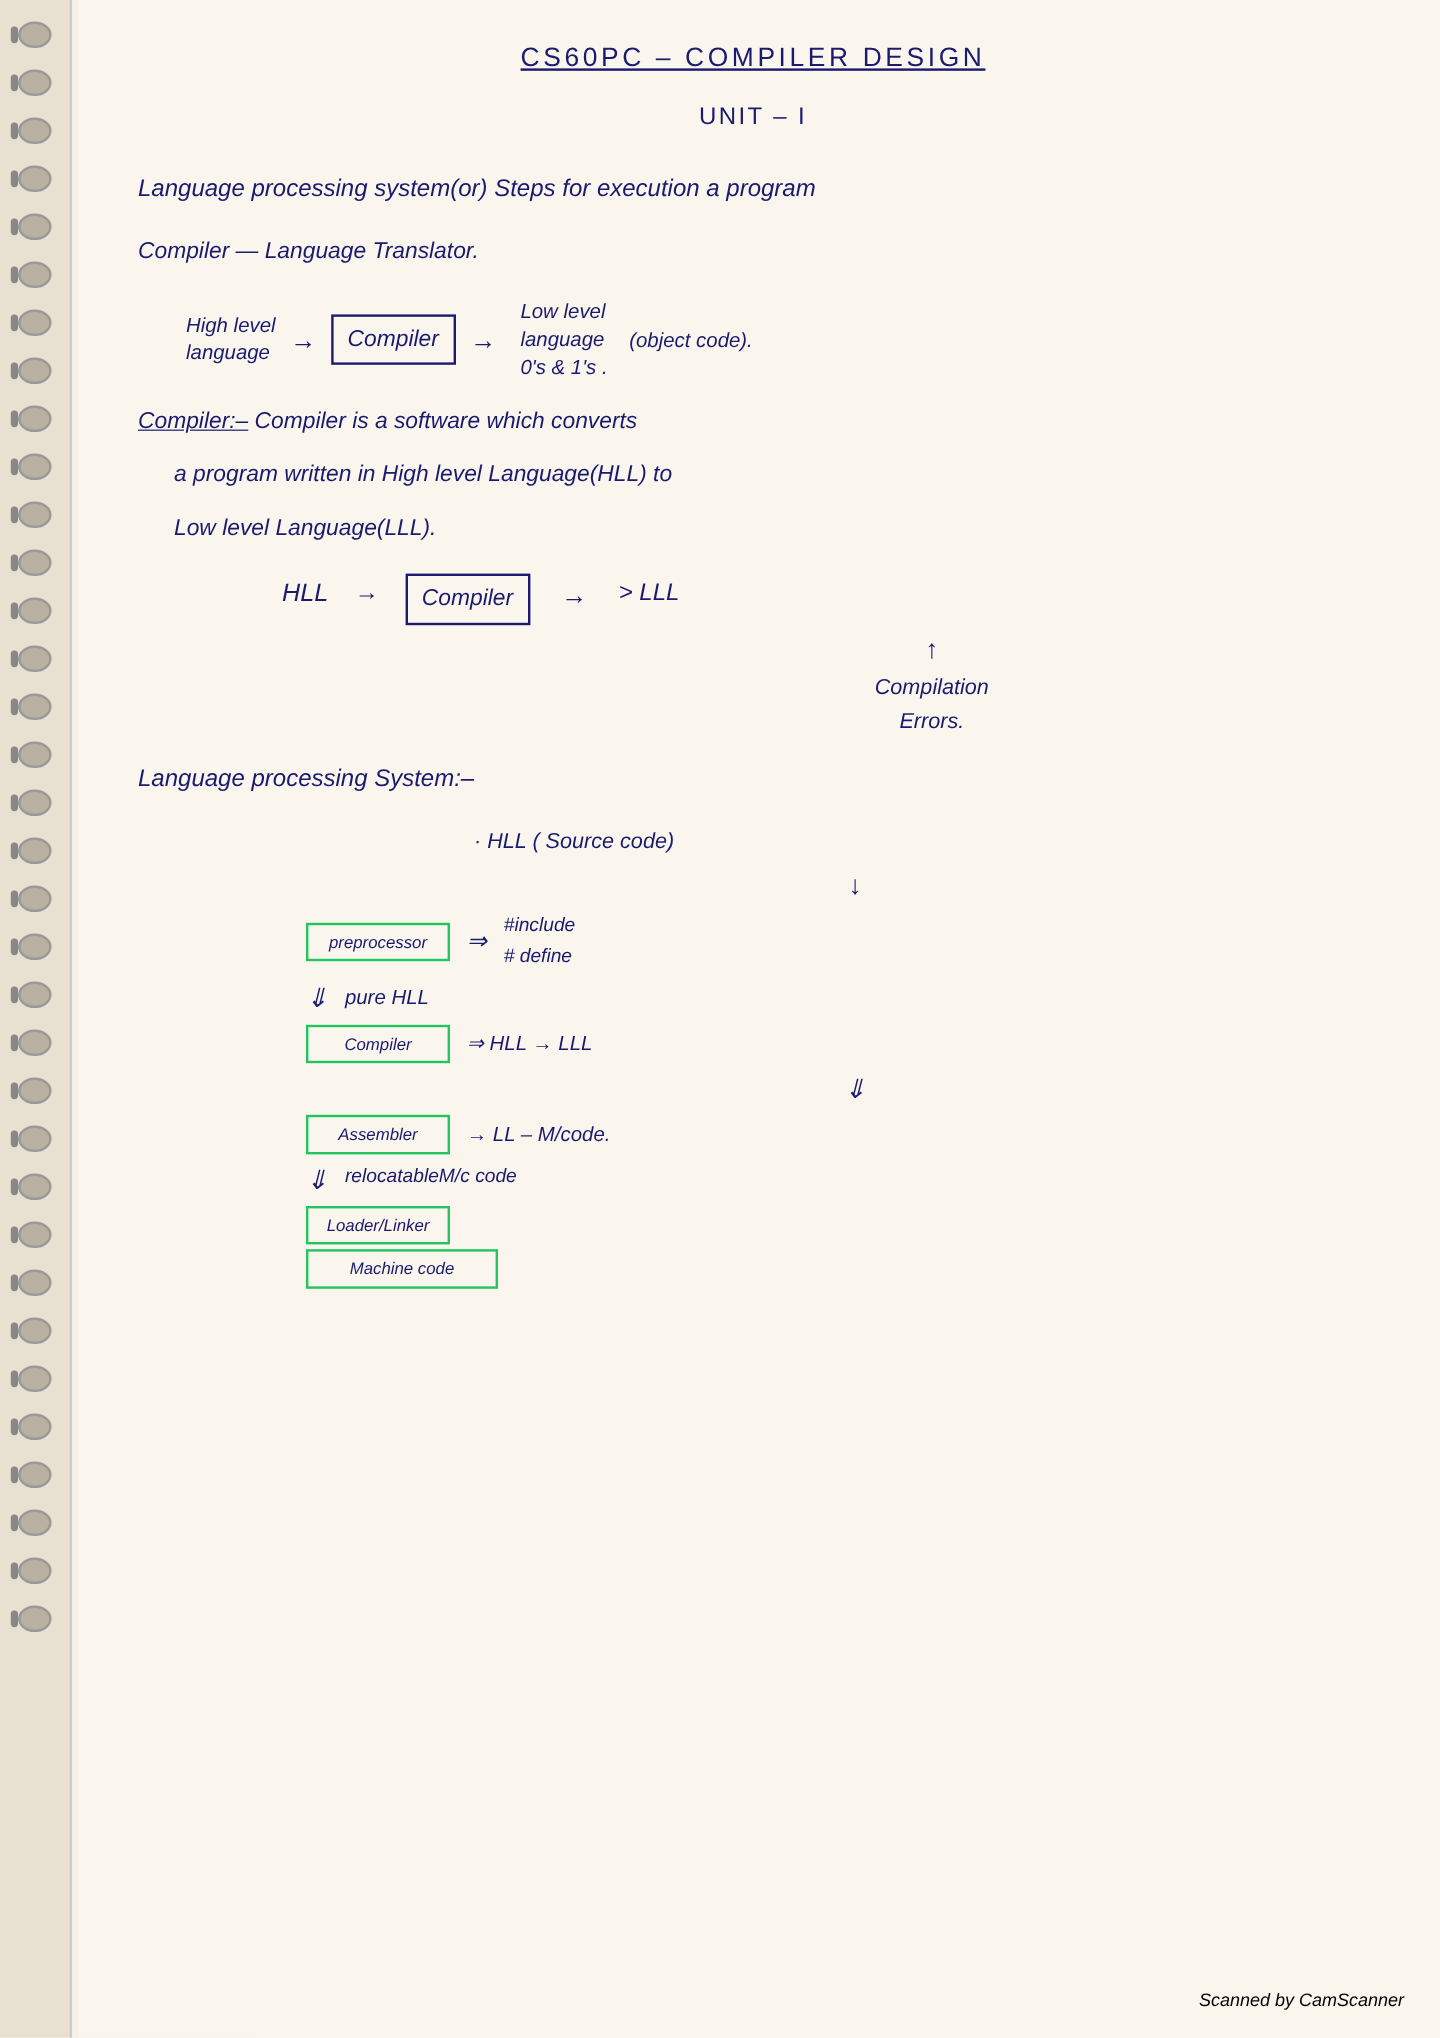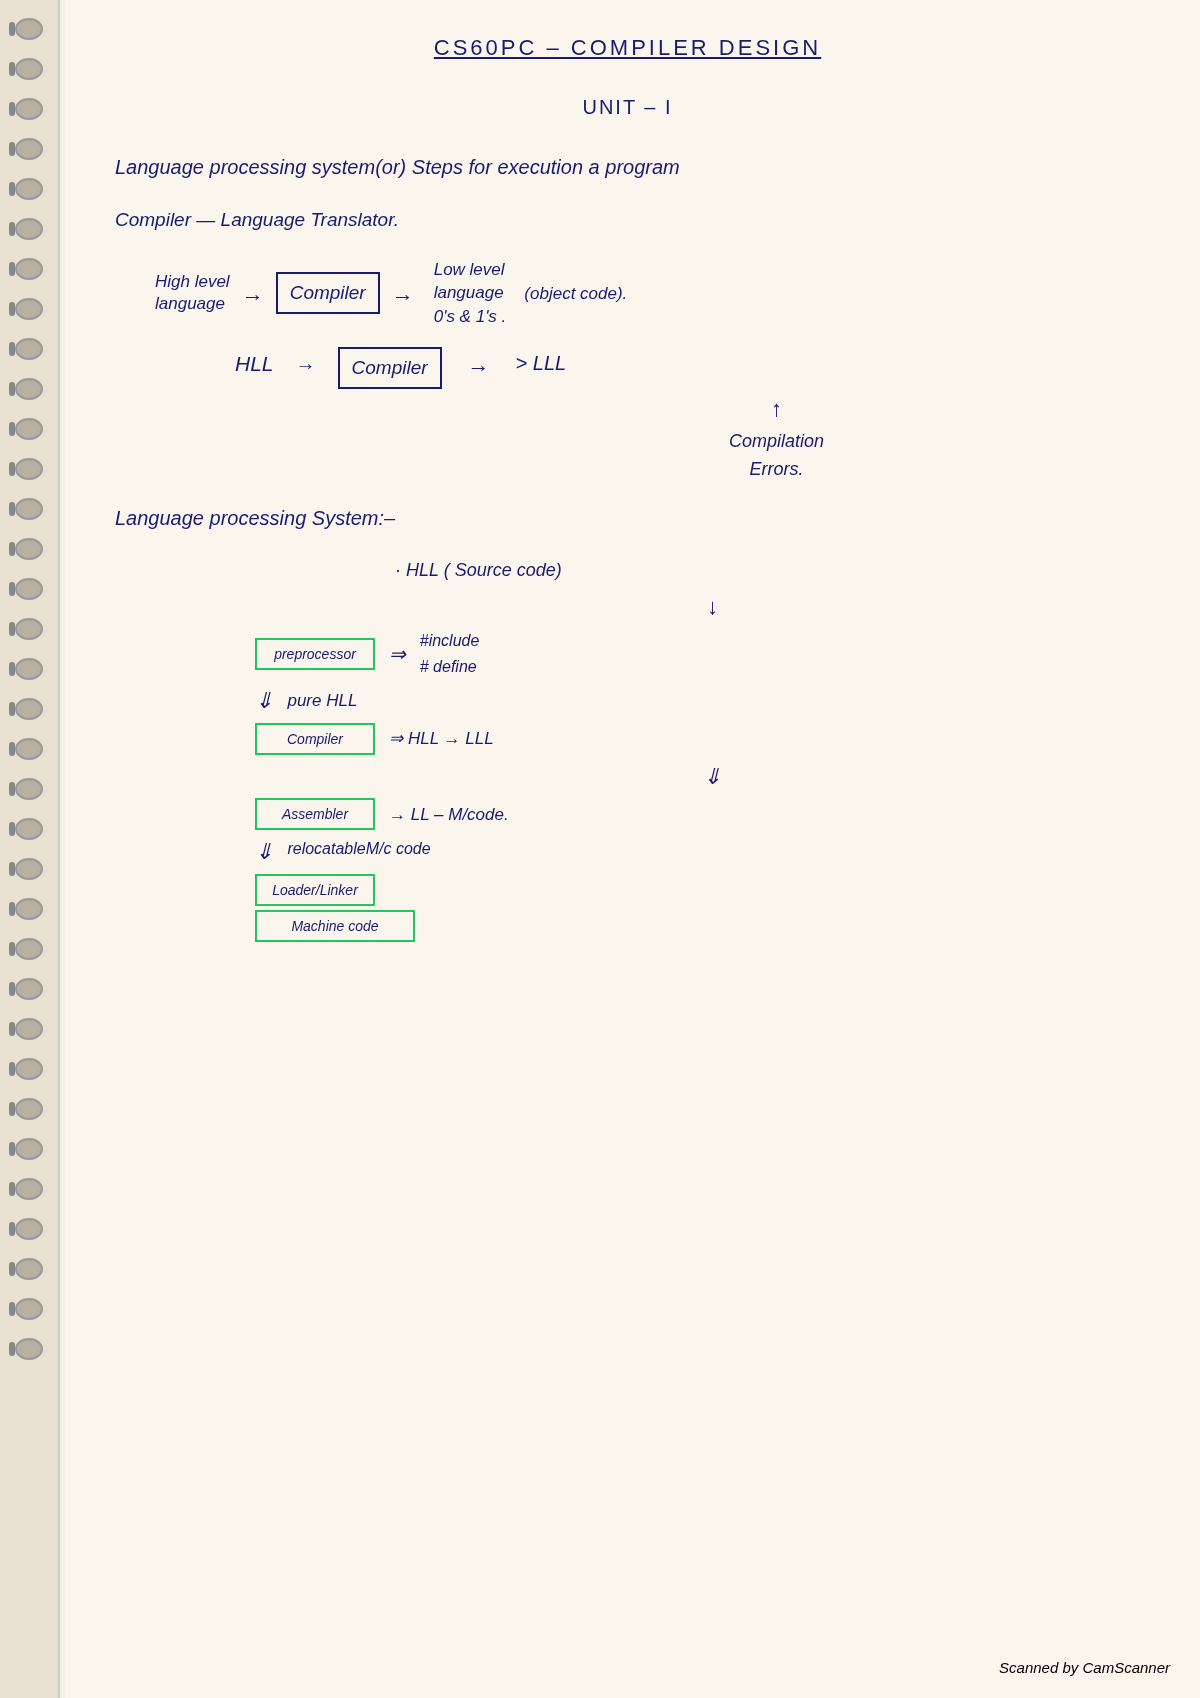--- a/index.html
+++ b/index.html
@@ -63,21 +63,21 @@
       font-family: 'Segoe UI', cursive, sans-serif;
       color: #1a1a6e;
       line-height: 1.6;
     }
 
     .title-main {
       text-align: center;
       font-size: 22px;
       letter-spacing: 3px;
       text-decoration: underline;
-      margin-bottom: 26px;
+      margin-bottom: 16px;
       font-weight: normal;
     }
 
     .title-unit {
       text-align: center;
       font-size: 20px;
       letter-spacing: 2px;
       margin-bottom: 28px;
       font-weight: normal;
     }
@@ -292,20 +292,28 @@
         <span>Low level</span>
         <span>language</span>
         <span>0's &amp; 1's .</span>
       </div>
       <div style="margin-left: 10px; font-size:17px; font-style:italic;">(object code).</div>
     </div>
   </div>
 
   <div class="spacer"></div>
 
+  <div class="section-block">
+    <div class="paragraph">
+      <span style="text-decoration:underline;">Compiler:–</span>
+      <span> </span><span>Compiler is a software which converts</span>
+    </div>
+    <div class="paragraph indent-1">a  program written in High level Language(HLL) to</div>
+    <div class="paragraph indent-1">Low level Language(LLL).</div>
+  </div>
 
   <div class="diagram-area">
     <div class="compiler-subdiag">
       <div class="hll-compiler-row">
         <span style="font-size:21px;">HLL</span>
         <span style="font-size:20px;">→</span>
         <div class="flow-box">Compiler</div>
         <span style="font-size:22px; margin-left:4px;">→</span>
         <span style="font-size:20px; margin-left:4px;">&gt; LLL</span>
       </div>

